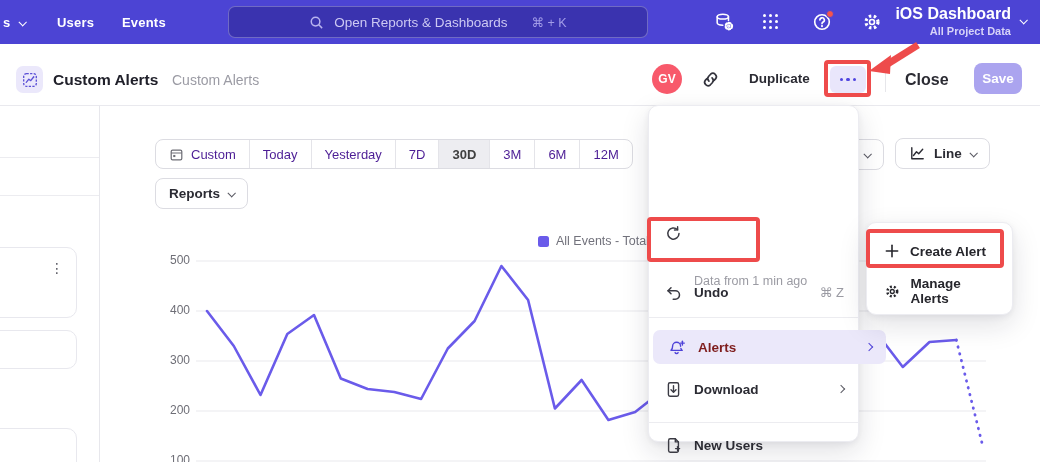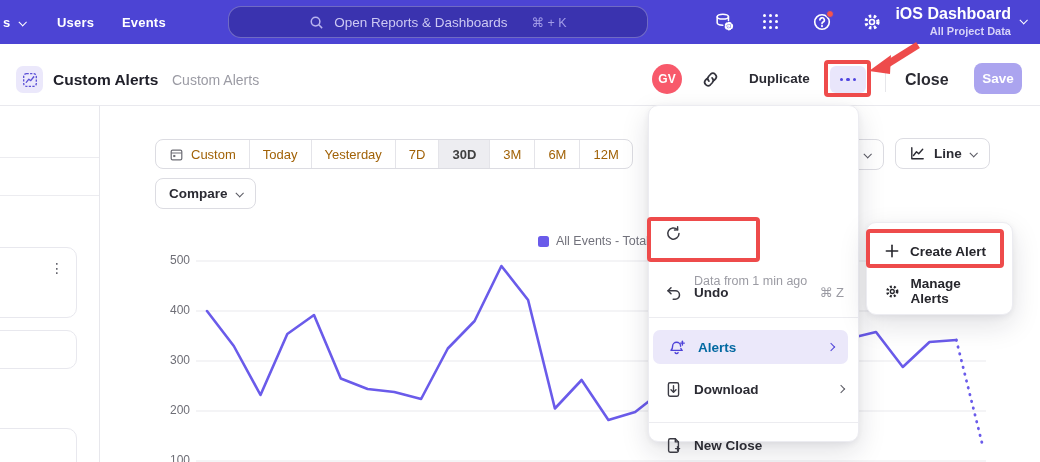--- a/index.html
+++ b/index.html
@@ -10,21 +10,21 @@
 
   
   .topnav { position:absolute; left:0; top:0; width:1040px; height:44px;
             background:#4c44d4; display:flex; align-items:center; color:#fff; z-index:30; }
   .nav-item { color:#fff; font-size:13px; font-weight:600; letter-spacing:.2px; cursor:pointer; }
   .chev { display:inline-block; width:6px; height:6px; border-right:1.8px solid currentColor;
           border-bottom:1.8px solid currentColor; transform:rotate(45deg) translateY(-1px); }
   .chev-right { transform:rotate(-45deg); }
   .searchbar { position:absolute; left:228px; top:6px; width:420px; height:32px;
                background:rgba(15,8,80,.28); border:1px solid rgba(255,255,255,.28);
-               border-radius:13px; display:flex; align-items:center; justify-content:center;
+               border-radius:7px; display:flex; align-items:center; justify-content:center;
                gap:10px; cursor:text; }
   .searchbar .ph { color:#cdc9f3; font-size:13.5px; }
   .searchbar .sc { color:#a29cе8; color:#a29ce8; font-size:12.5px; margin-left:14px; }
   .nav-icon { position:absolute; top:12px; width:20px; height:20px; color:#fff; cursor:pointer; }
   .dotgrid { display:grid; grid-template-columns:repeat(3,4px); grid-template-rows:repeat(3,4px);
              gap:2px; padding-top:2px; }
   .dotgrid i { width:3.2px; height:3.2px; background:#fff; border-radius:50%; }
   .helpdot { position:absolute; right:-2px; top:-2px; width:8px; height:8px; border-radius:50%;
              background:#f4544c; border:1.5px solid #4c44d4; }
   .project { position:absolute; right:14px; top:5px; display:flex; align-items:center; gap:9px; cursor:pointer; }
@@ -59,21 +59,21 @@
   
   .sidebar-divider { position:absolute; left:99px; top:106px; width:1px; height:356px; background:#e7e7ec; }
   .sb-line { position:absolute; left:0; width:99px; height:1px; background:#ececf0; }
   .sb-card { position:absolute; left:-40px; border:1px solid #e8e8ee; border-radius:10px; background:#fff; }
   .kebab { position:absolute; left:50px; top:260px; font-size:14px; color:#5a5a63; cursor:pointer; }
 
   
   .seg { position:absolute; left:155px; top:139px; height:30px; display:flex; align-items:stretch;
          border:1px solid #dcdce2; border-radius:8px; overflow:hidden; background:#fff; }
   .seg-item { display:flex; align-items:center; gap:7px; padding:0 13px; font-size:13px;
-              color:#a16207; border-right:1px solid #e4e4e9; cursor:pointer; white-space:nowrap; }
+              color:#4c1d95; border-right:1px solid #e4e4e9; cursor:pointer; white-space:nowrap; }
   .seg-item:last-child { border-right:none; }
   .seg-item.selected { background:#ededf1; color:#404040; font-weight:700; }
   .btn-outline { position:absolute; height:31px; display:flex; align-items:center; gap:8px;
                  padding:8px 13px; border:1px solid #dcdce2; border-radius:8px; background:#fff;
                  font-size:13.5px; font-weight:600; color:#2b2b33; cursor:pointer; }
   .gray-chev { color:#5a5a63; }
 
   
   .legend { position:absolute; left:538px; top:234px; display:flex; align-items:center; gap:7px; }
   .legend .swatch { width:11px; height:11px; border-radius:2.5px; background:#6a5bea; }
@@ -83,21 +83,21 @@
   
   .menu { position:absolute; left:648px; top:105px; width:211px; height:337px; background:#fff;
           border:1px solid #ececf1; border-radius:10px; z-index:40;
           box-shadow:0 10px 28px rgba(20,20,43,.13), 0 2px 6px rgba(20,20,43,.06); }
   .mi { position:absolute; left:0; width:100%; display:flex; align-items:center; padding:0 14px 0 16px;
         gap:12px; color:#2b2b33; font-size:13.5px; font-weight:600; cursor:pointer; }
   .mi .grow { flex:1; }
   .mi .short { color:#9b9ba3; font-size:13px; font-weight:400; }
   .mi-sub { position:absolute; left:45px; top:136px; font-size:12.5px; color:#9b9ba3;margin-top:32px; }
   .m-div { position:absolute; left:0; width:100%; height:1px; background:#ececf0; }
-  .mi.alert-row { left:4px; width:195px; background:#ebe8fa; border-radius:7px; color:#0369a1; }
+  .mi.alert-row { left:4px; width:233px; background:#ebe8fa; border-radius:7px; color:#7f1d1d; }
   .mi.alert-row .chev { border-color:#4f43d8; }
   .micon { width:17px; height:17px; flex:0 0 17px; color:#3b3b44; }
   .alert-row .micon { color:#4f43d8; }
 
   .submenu { position:absolute; left:866px; top:222px; width:147px; height:93px; background:#fff;
              border:1px solid #ececf1; border-radius:10px; z-index:45;
              box-shadow:0 10px 28px rgba(20,20,43,.13), 0 2px 6px rgba(20,20,43,.06); }
   .smi { position:absolute; left:0; width:100%; display:flex; align-items:center; gap:10px;
          padding:0 12px 0 17px; font-size:13.5px; font-weight:700; color:#26262c; cursor:pointer; }
 
@@ -219,21 +219,21 @@
   <div class="seg-item">Today</div>
   <div class="seg-item">Yesterday</div>
   <div class="seg-item">7D</div>
   <div class="seg-item selected">30D</div>
   <div class="seg-item">3M</div>
   <div class="seg-item">6M</div>
   <div class="seg-item">12M</div>
 </div>
 
 <div class="btn-outline" style="left:155px;top:178px;">
-  <span>Compare</span>
+  <span>Reports</span>
   <span class="chev gray-chev"></span>
 </div>
 
 <div class="btn-outline" style="left:798px;top:139px;width:86px;justify-content:flex-end;z-index:5;">
   <span class="chev gray-chev"></span>
 </div>
 
 <div class="btn-outline" style="left:895px;top:138px;">
   <svg width="17" height="17" viewBox="0 0 17 17" fill="none" stroke="#2b2b33" stroke-width="1.4" stroke-linecap="round" stroke-linejoin="round">
     <path d="M2.8 2.8v11h11.4"></path>
@@ -309,21 +309,21 @@
 
   <div class="m-div" style="top:316px;"></div>
 
   <div class="mi" style="top:322px;height:34px;">
     <svg class="micon" viewBox="0 0 17 17" fill="none" stroke="currentColor" stroke-width="1.4" stroke-linecap="round" stroke-linejoin="round">
       <path d="M10.3 1.8H5.2a1.6 1.6 0 0 0-1.6 1.6v10.2a1.6 1.6 0 0 0 1.6 1.6h6.6a1.6 1.6 0 0 0 1.6-1.6V4.9z"></path>
       <path d="M10.3 1.8v3.1h3.1"></path>
       <line x1="10.6" y1="11.6" x2="14.6" y2="11.6"></line>
       <line x1="12.6" y1="9.6" x2="12.6" y2="13.6"></line>
     </svg>
-    <span class="grow">New Close</span>
+    <span class="grow">New Users</span>
   </div>
 
 </div>
 
 <div class="submenu">
   <div class="smi" style="top:10px;height:36px;">
     <svg width="16" height="16" viewBox="0 0 17 17" stroke="#26262c" stroke-width="1.7" stroke-linecap="round">
       <line x1="8.5" y1="2.5" x2="8.5" y2="14.5"></line>
       <line x1="2.5" y1="8.5" x2="14.5" y2="8.5"></line>
     </svg>

